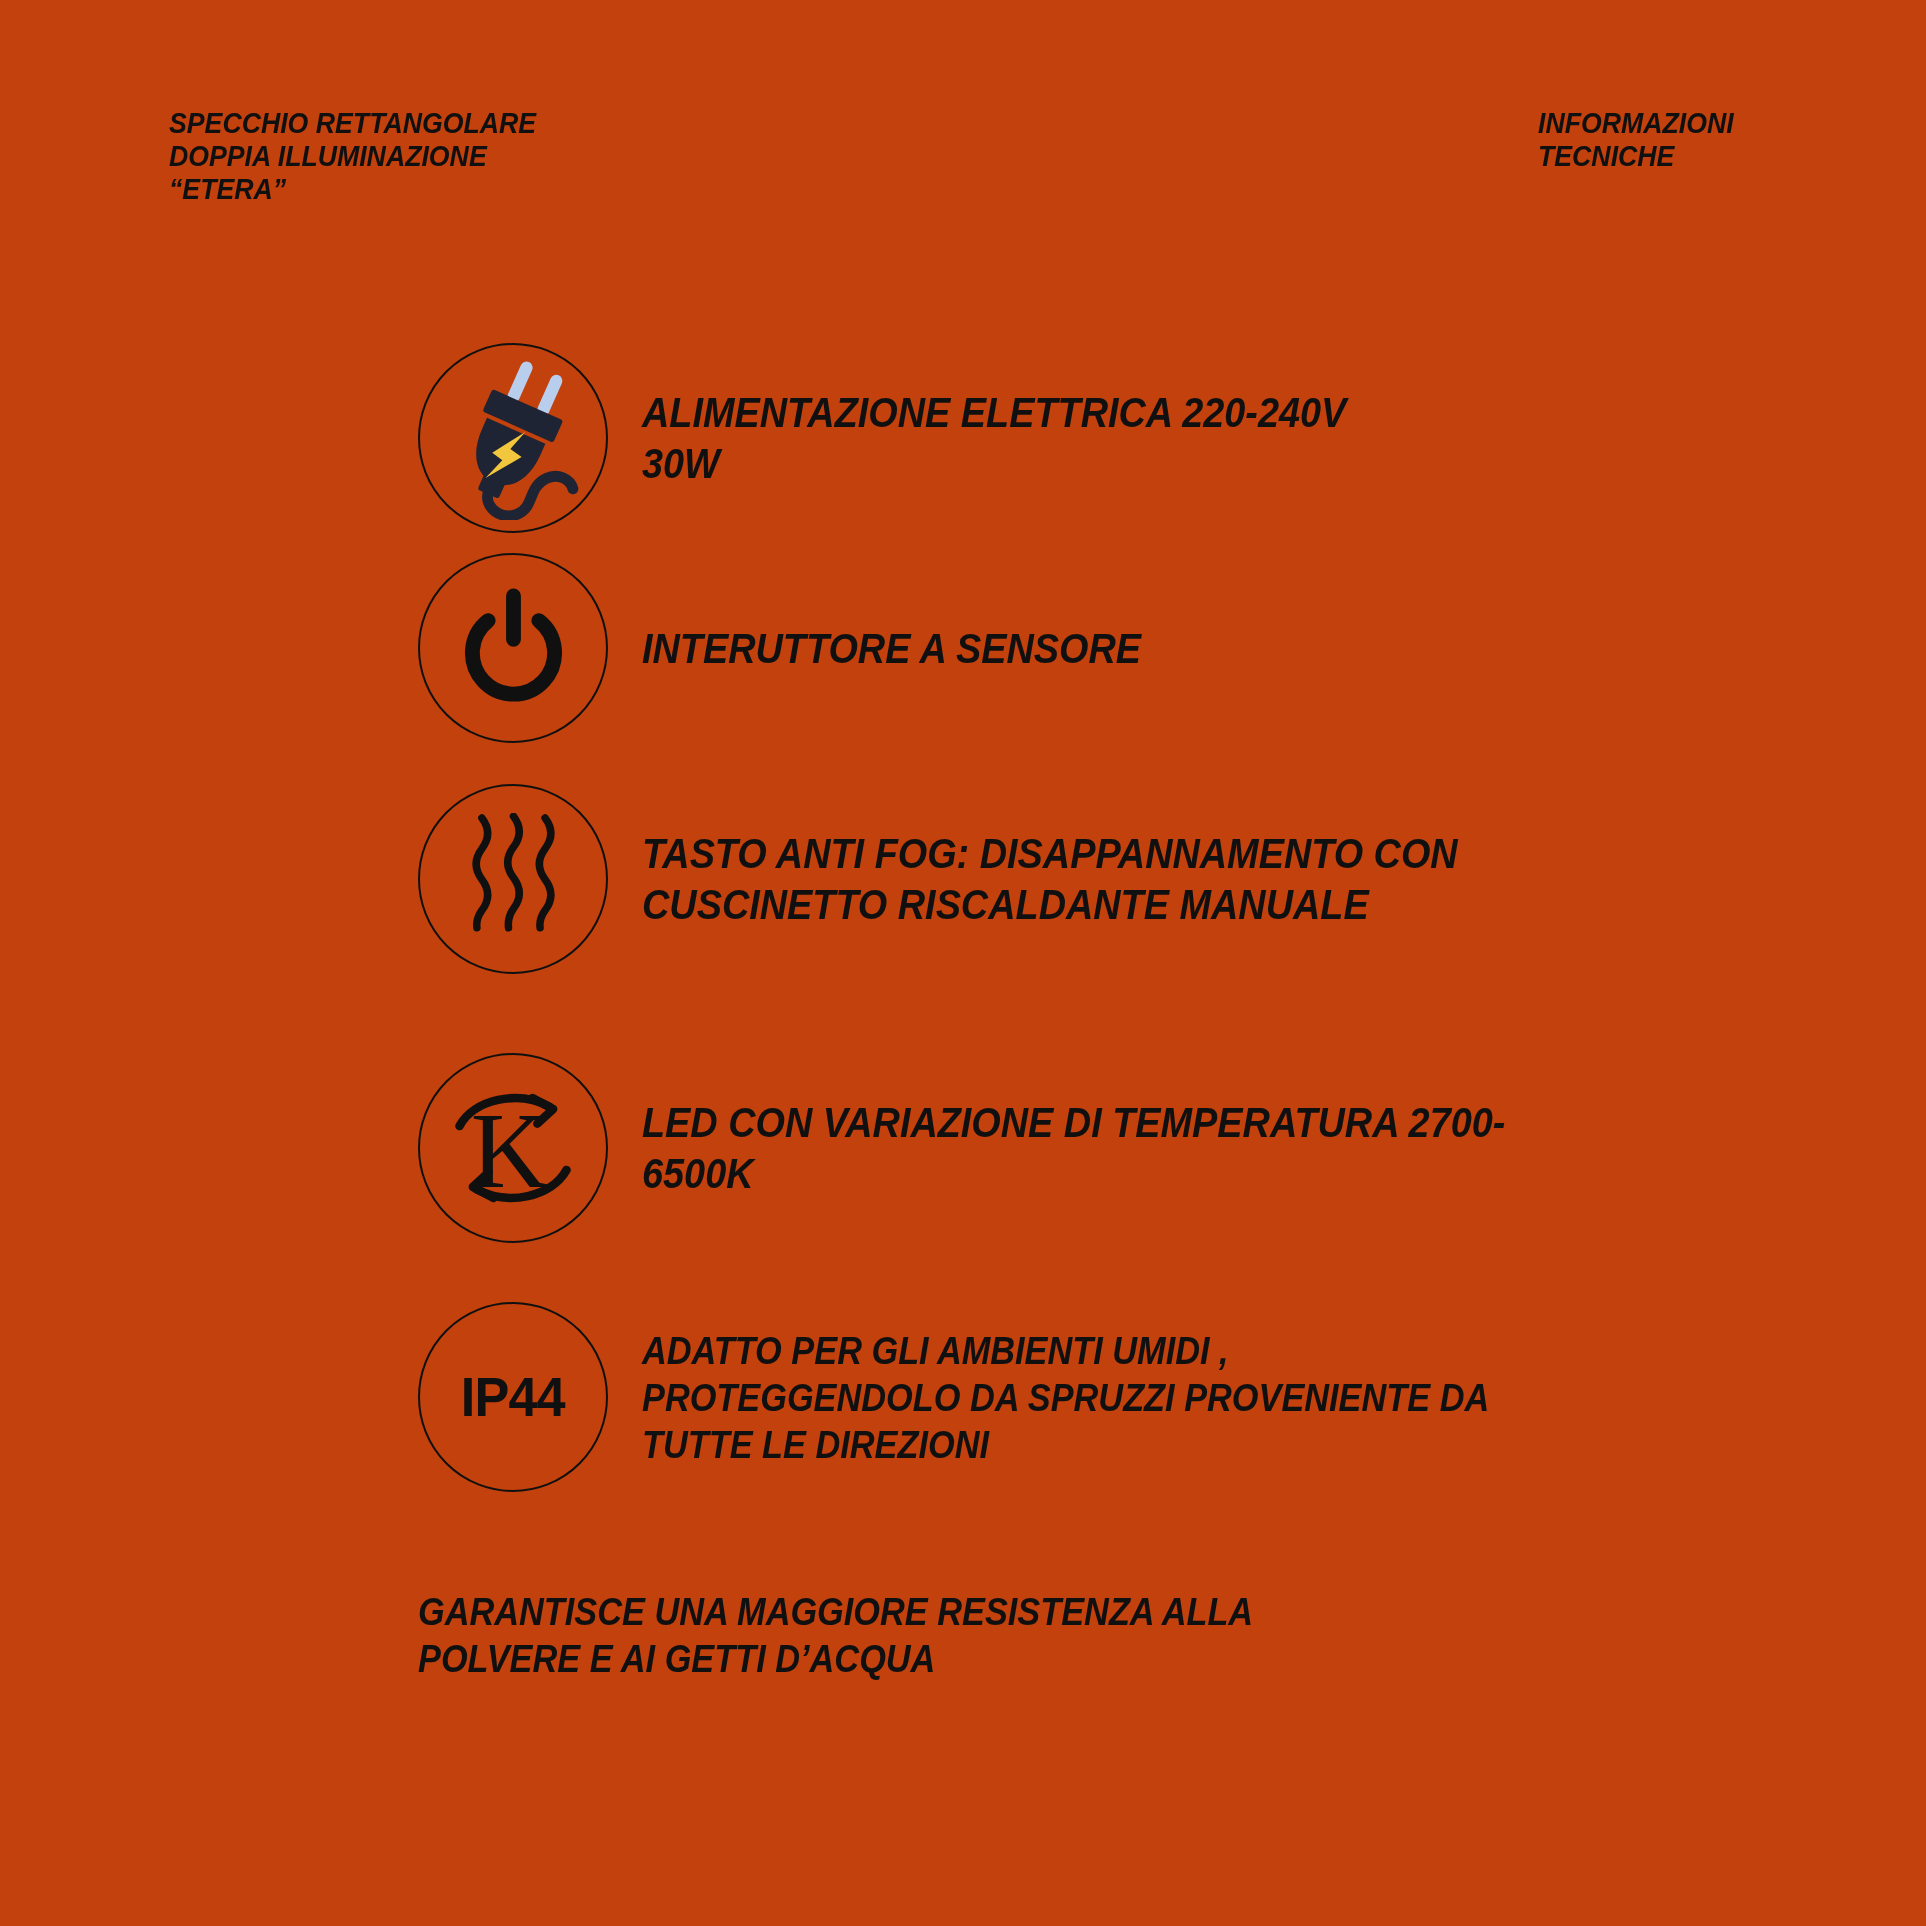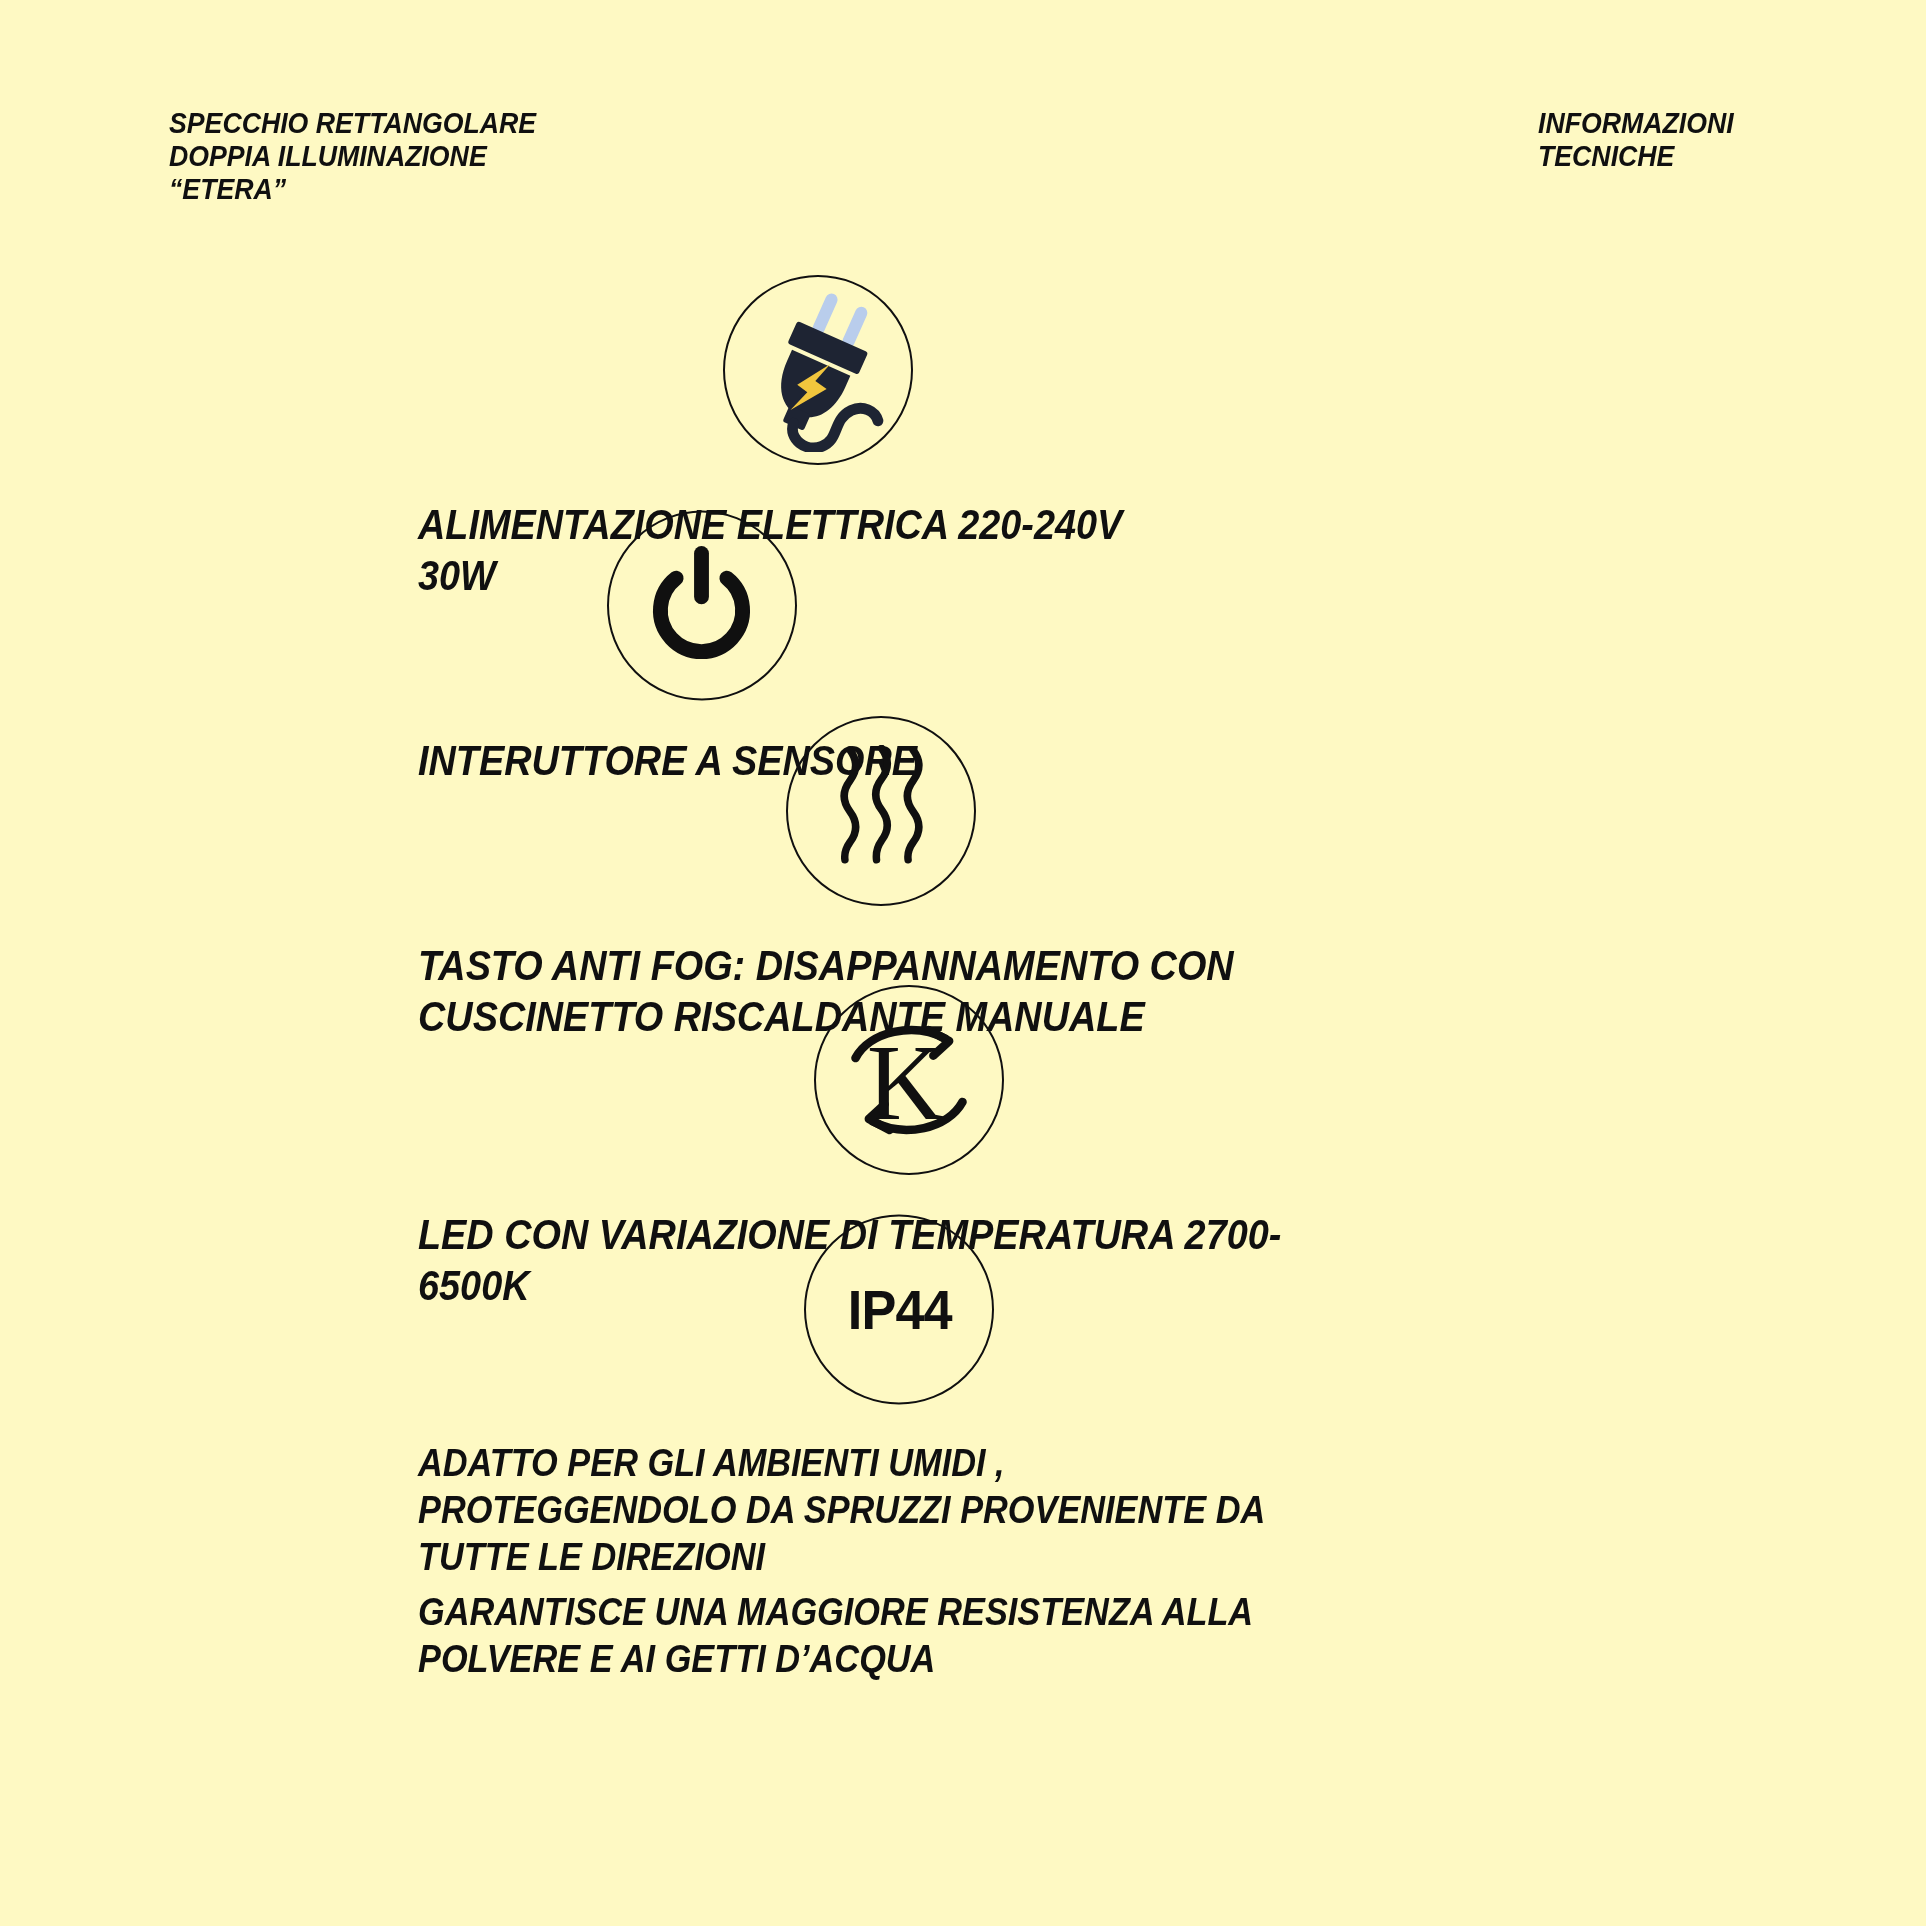--- a/index.html
+++ b/index.html
@@ -1,30 +1,29 @@
 <!DOCTYPE html>
 <html style="font-size:13.7px"><head>
 <meta charset="utf-8">
 <style>
   html,body{margin:0;padding:0;background:#e3e4de;}
   .page{
-    position:relative;width:1926px;height:1926px;background:#fef9c3;
+    position:relative;width:1926px;height:1926px;background:#c2410c;
     font-family:"Liberation Sans",sans-serif;color:#101010;overflow:hidden;
   }
   .hdr{
     position:absolute;top:107px;font-weight:700;font-style:italic;
     font-size:29px;line-height:33px;transform:scaleX(.92);transform-origin:left top;
     white-space:nowrap;
   }
   .hdr-left{left:169px;}
   .hdr-right{left:1538px;}
   .feature{
     position:absolute;left:418px;display:flex;align-items:center;gap:34px;
     transform:translateY(-50%);
-    flex-direction:column;
   }
   .circle{
     width:190px;height:190px;box-sizing:border-box;border:2.6px solid #101010;
     border-radius:50%;display:flex;align-items:center;justify-content:center;
     flex-shrink:0;background:transparent;
   }
   .lines{
     font-weight:700;font-style:italic;font-size:43px;line-height:51px;
     transform:scaleX(.88);transform-origin:left center;white-space:nowrap;
   }

